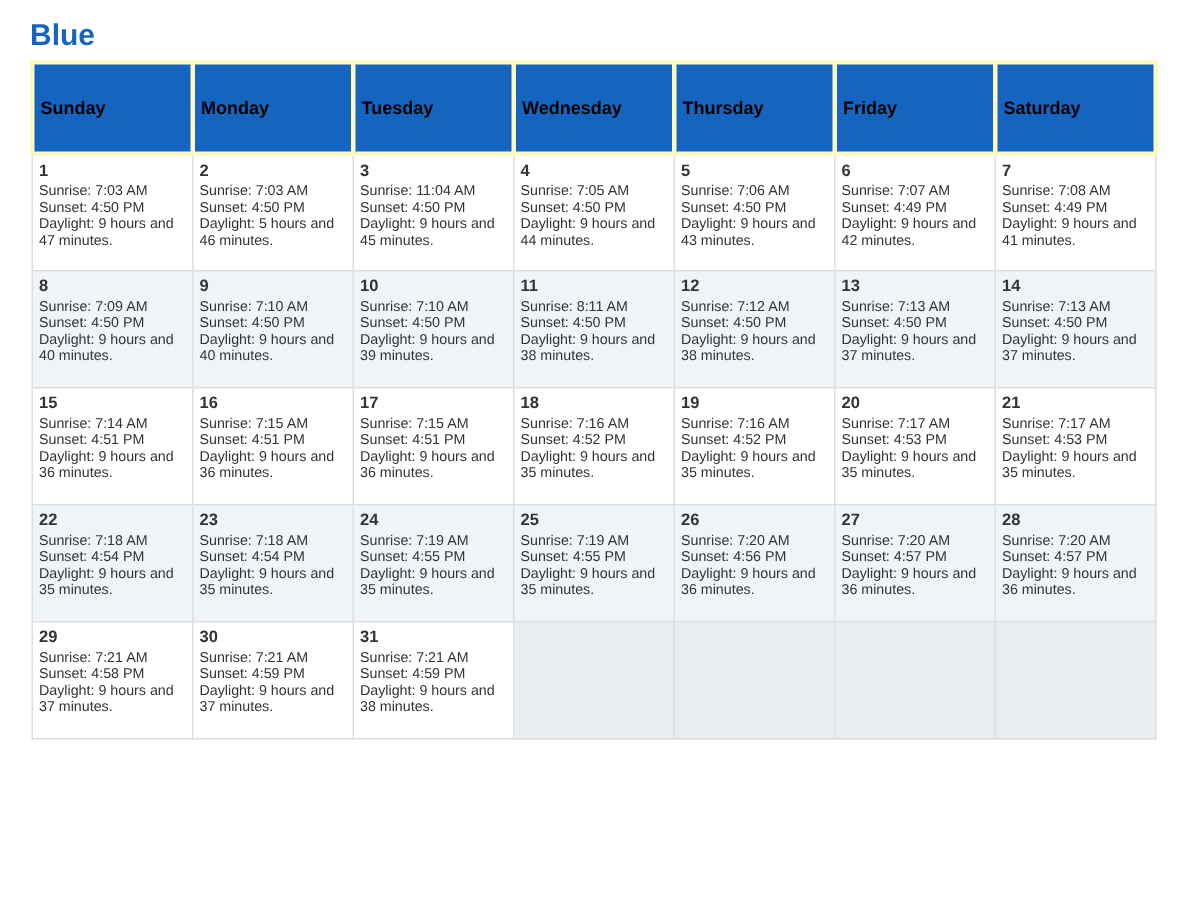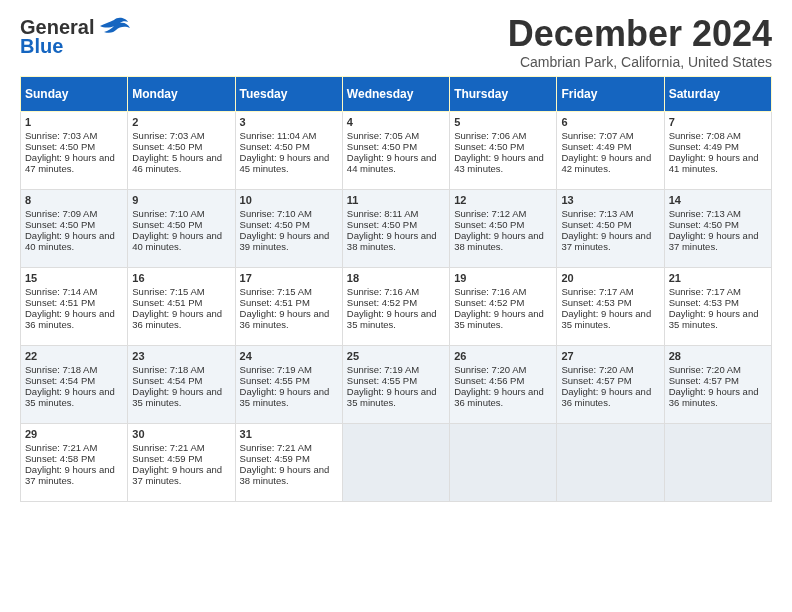--- a/index.html
+++ b/index.html
@@ -41,26 +41,26 @@
     }
     table {
       width: 100%;
       border-collapse: collapse;
       table-layout: fixed;
     }
     thead tr {
       background: #1565c0;
     }
     thead th {
-      color: #ffffff;
+      color: #000000;
       font-size: 12px;
       font-weight: bold;
-      padding: 10px 4px;
+      padding: 22px 4px;
       text-align: left;
-      border: 1px solid #fef9c3;
+      border: 3px solid #fef9c3;
     }
     tbody tr {
       border-bottom: 1px solid #ccc;
     }
     tbody tr:nth-child(odd) {
       background: #fff;
     }
     tbody tr:nth-child(even) {
       background: #f0f4f8;
     }
@@ -81,31 +81,21 @@
     .empty-cell {
       background: #e8edf2;
     }
   </style>
 </head>
 <body>
 
 <div class="container">
   <div class="header-row">
     <div class="logo">
-      <div style="display:flex; align-items:center; gap:4px;">
-        <div style="font-size:20px; font-weight:bold; color:#333; line-height:1;">General</div>
-        <svg width="32" height="22" viewBox="0 0 32 22">
-          <path d="M16 4 C20 0, 28 2, 30 6 C28 5, 24 5, 22 7 C26 6, 30 8, 32 12 C28 10, 22 10, 18 14 C16 16, 12 18, 6 16 C10 15, 14 12, 16 10 C12 12, 6 12, 2 10 C6 8, 12 6, 16 4Z" fill="#1565c0"></path>
-        </svg>
-      </div>
       <div style="font-size:20px; font-weight:bold; color:#1565c0; line-height:1; margin-top:-2px;">Blue</div>
-    </div>
-    <div class="title-block">
-      <div class="month-title">December 2024</div>
-      <div class="location">Cambrian Park, California, United States</div>
     </div>
   </div>
 
   <table>
     <thead>
       <tr>
         <th>Sunday</th>
         <th>Monday</th>
         <th>Tuesday</th>
         <th>Wednesday</th>

